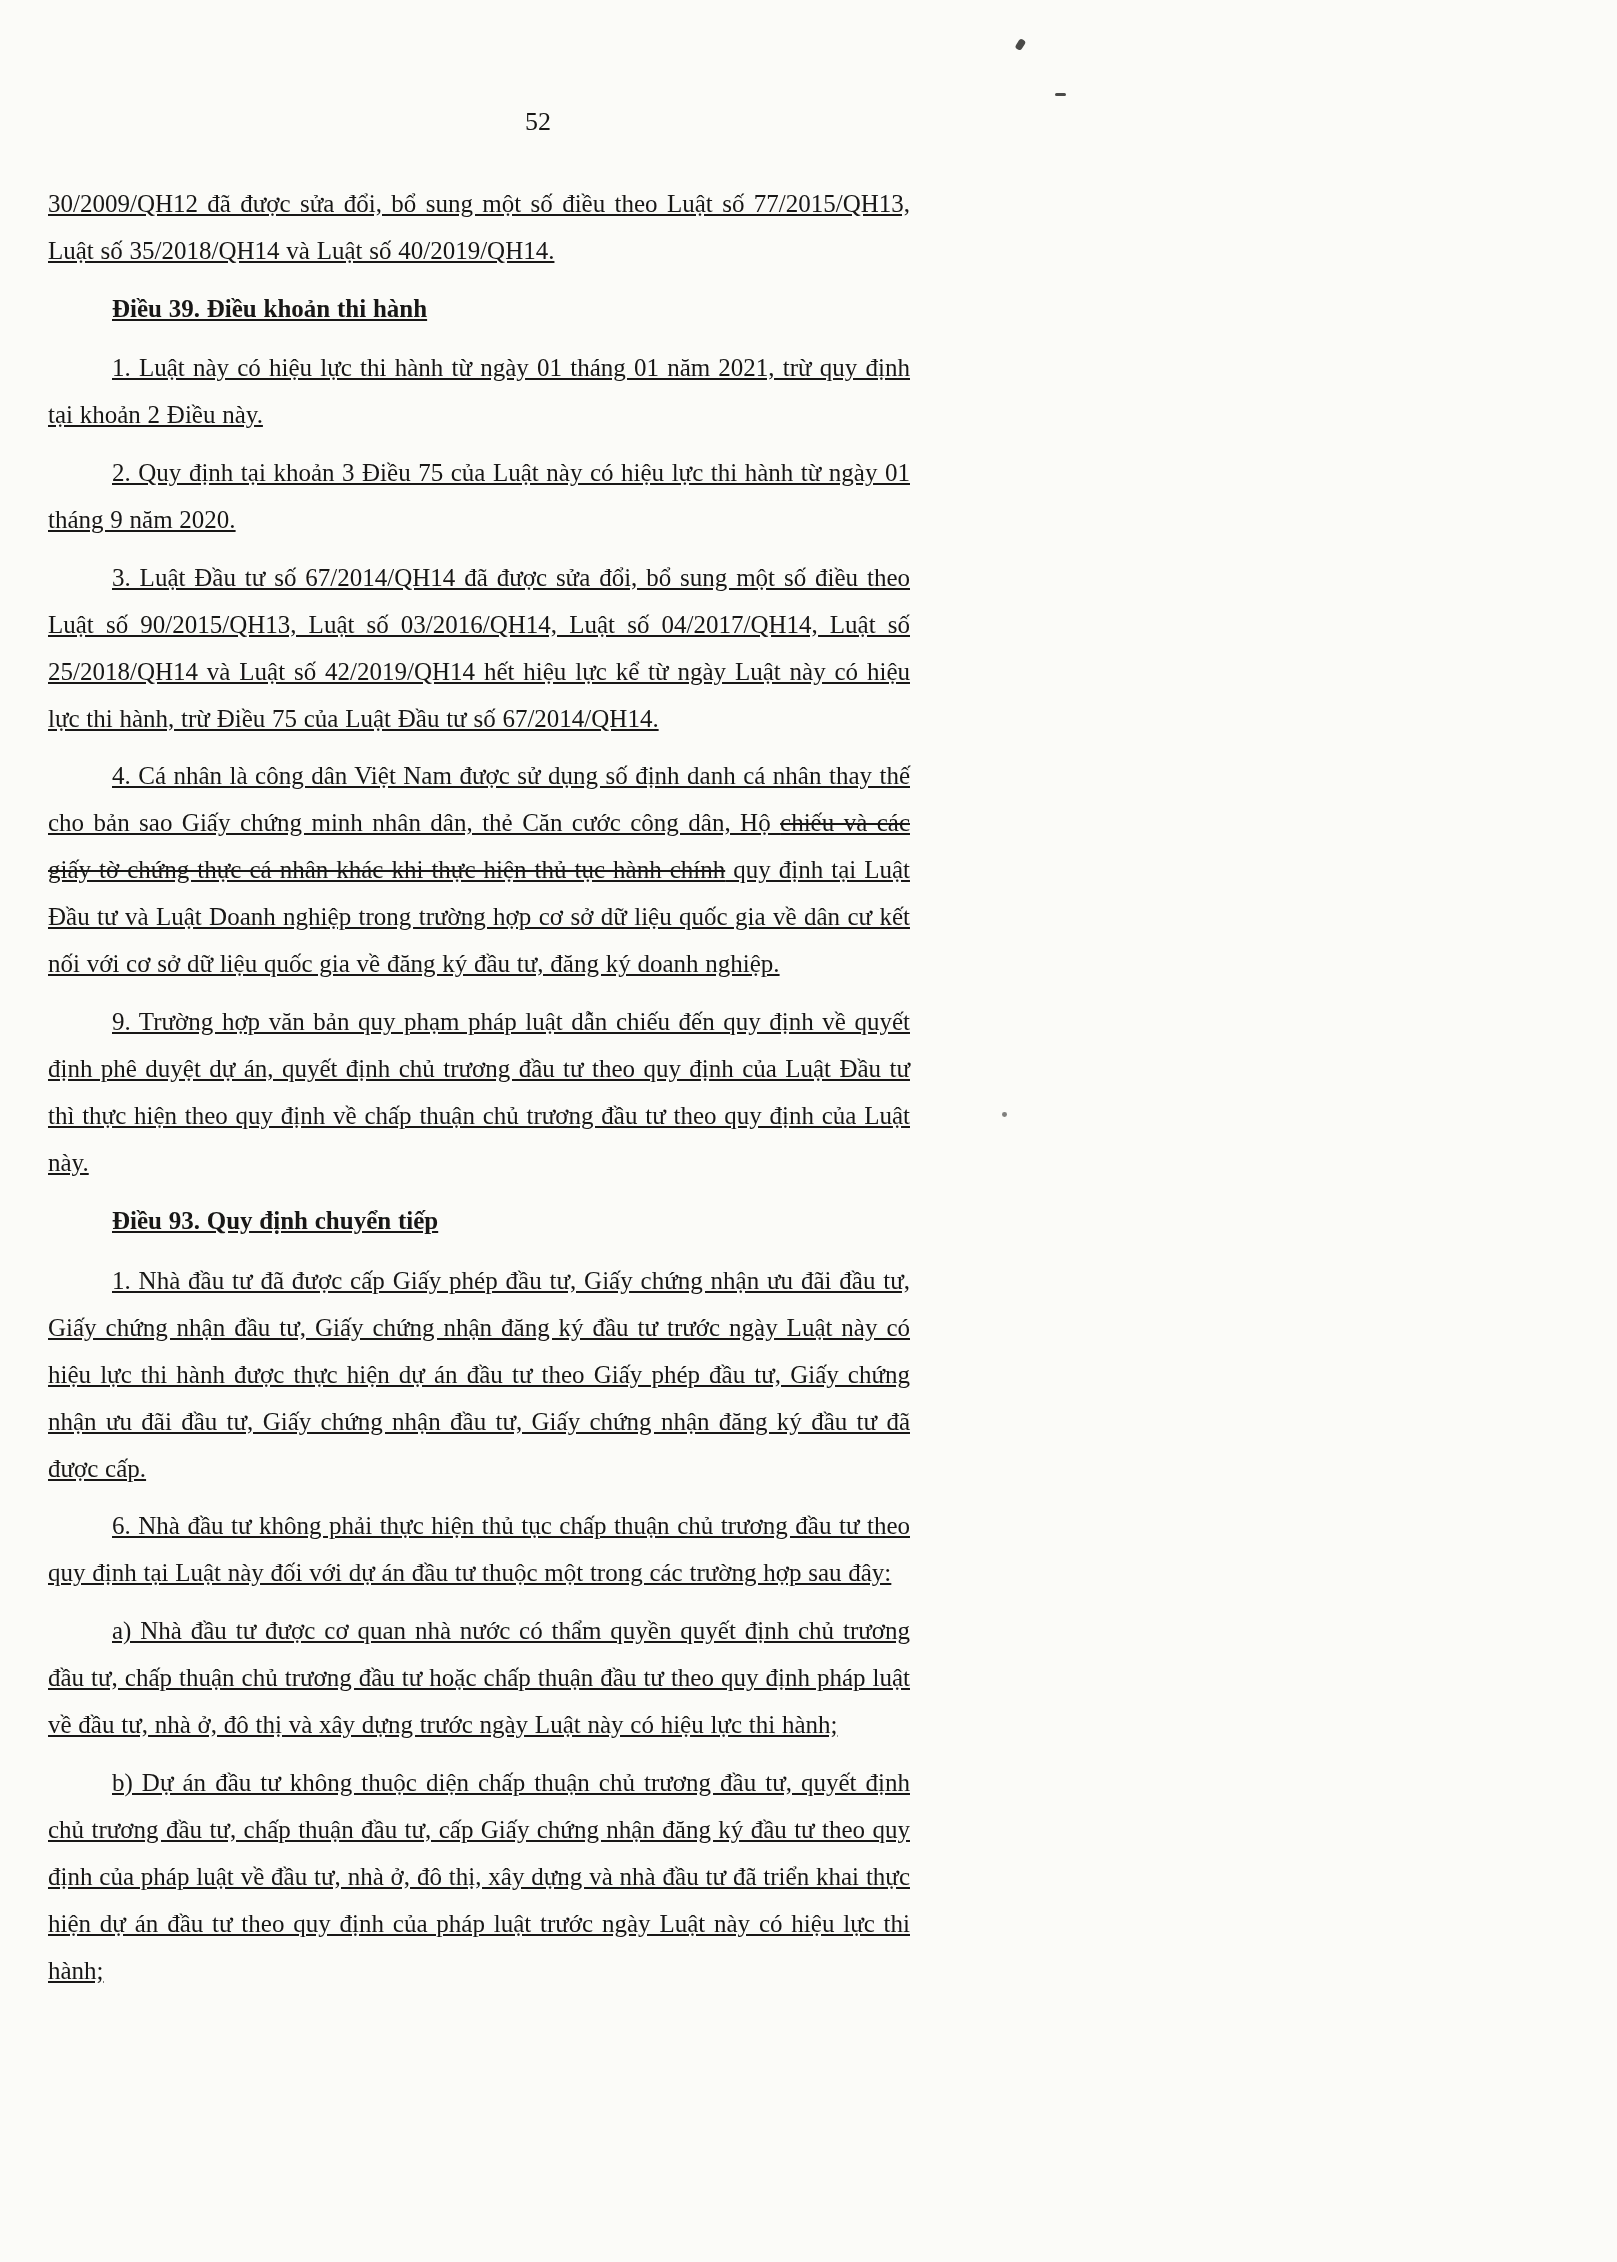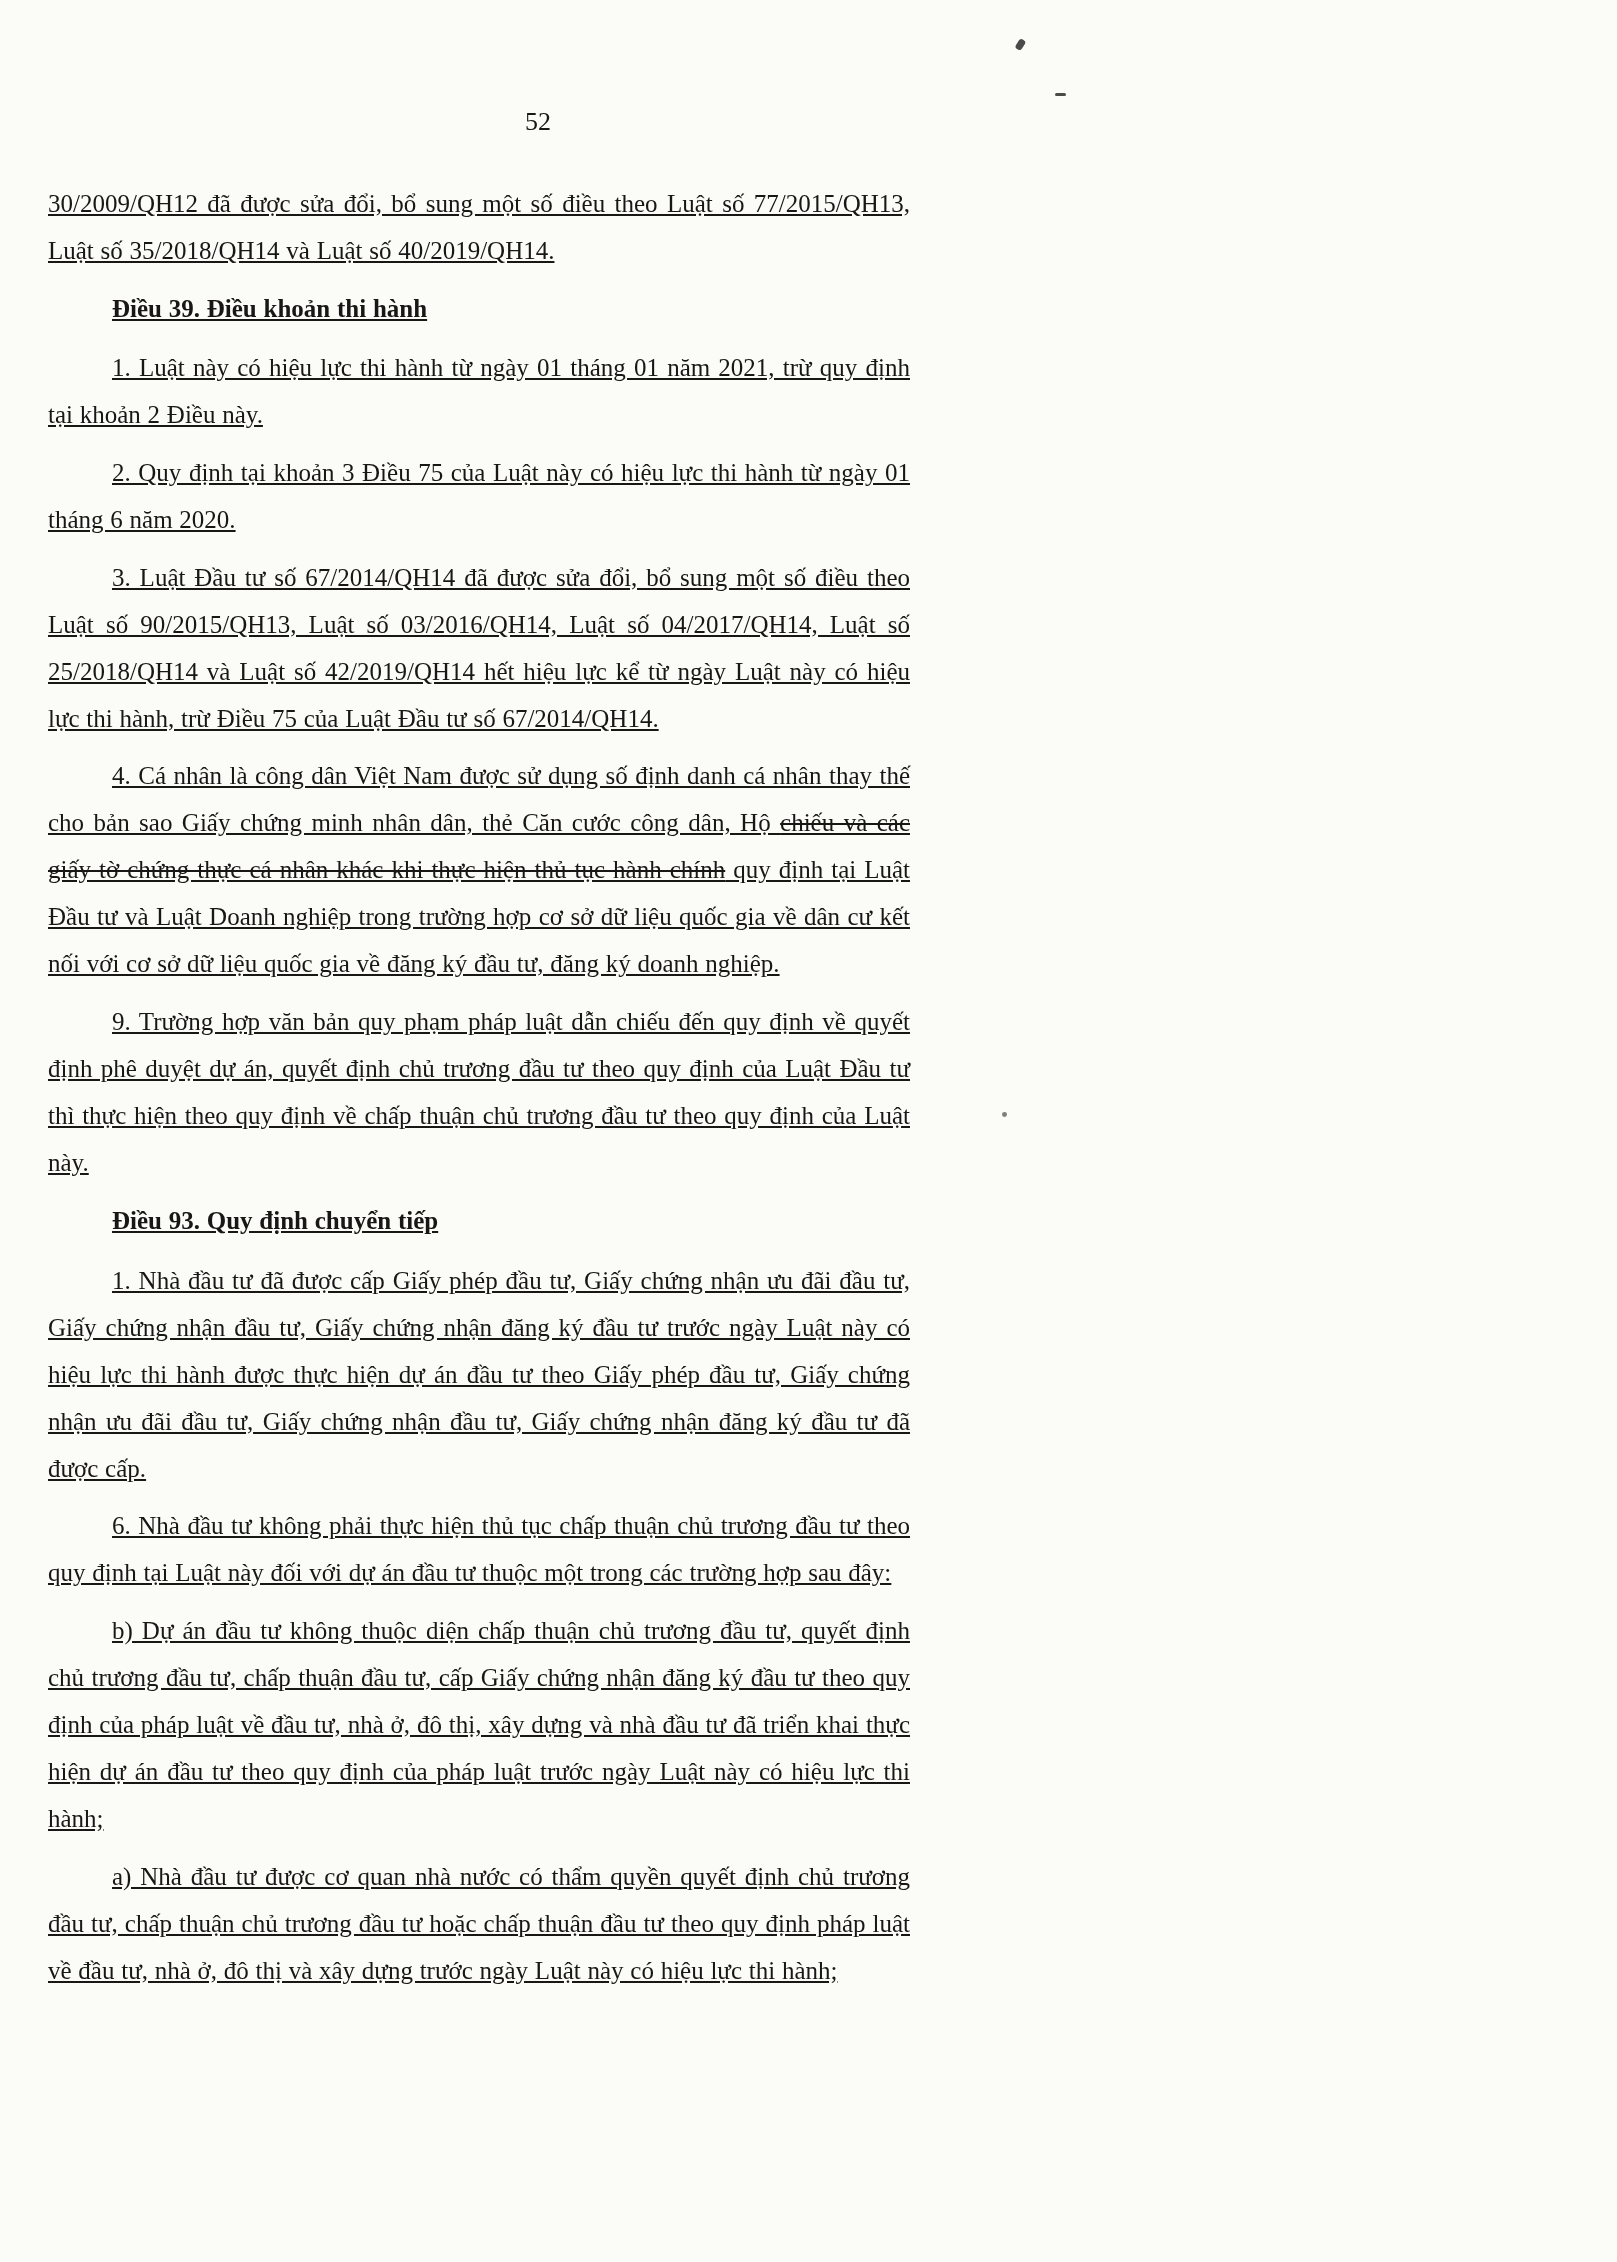--- a/index.html
+++ b/index.html
@@ -67,37 +67,37 @@
   <div class="page-number">52</div>
 
   <div class="content">
 
     <p class="para no-indent">30/2009/QH12 đã được sửa đổi, bổ sung một số điều theo Luật số 77/2015/QH13, Luật số 35/2018/QH14 và Luật số 40/2019/QH14.</p>
 
     <p class="para heading">Điều 39. Điều khoản thi hành</p>
 
     <p class="para">1. Luật này có hiệu lực thi hành từ ngày 01 tháng 01 năm 2021, trừ quy định tại khoản 2 Điều này.</p>
 
-    <p class="para">2. Quy định tại khoản 3 Điều 75 của Luật này có hiệu lực thi hành từ ngày 01 tháng 6 năm 2020.</p>
+    <p class="para">2. Quy định tại khoản 3 Điều 75 của Luật này có hiệu lực thi hành từ ngày 01 tháng 9 năm 2020.</p>
 
     <p class="para">3. Luật Đầu tư số 67/2014/QH14 đã được sửa đổi, bổ sung một số điều theo Luật số 90/2015/QH13, Luật số 03/2016/QH14, Luật số 04/2017/QH14, Luật số 25/2018/QH14 và Luật số 42/2019/QH14 hết hiệu lực kể từ ngày Luật này có hiệu lực thi hành, trừ Điều 75 của Luật Đầu tư số 67/2014/QH14.</p>
 
     <p class="para"><span>4. Cá nhân là công dân Việt Nam được sử dụng số định danh cá nhân thay thế cho bản sao Giấy chứng minh nhân dân, thẻ Căn cước công dân, Hộ </span><span class="strike">chiếu và các giấy tờ chứng thực cá nhân khác khi thực hiện thủ tục hành chính</span><span> quy định tại Luật Đầu tư và Luật Doanh nghiệp trong trường hợp cơ sở dữ liệu quốc gia về dân cư kết nối với cơ sở dữ liệu quốc gia về đăng ký đầu tư, đăng ký doanh nghiệp.</span></p>
 
     <p class="para">9. Trường hợp văn bản quy phạm pháp luật dẫn chiếu đến quy định về quyết định phê duyệt dự án, quyết định chủ trương đầu tư theo quy định của Luật Đầu tư thì thực hiện theo quy định về chấp thuận chủ trương đầu tư theo quy định của Luật này.</p>
 
     <p class="para heading">Điều 93. Quy định chuyển tiếp</p>
 
     <p class="para">1. Nhà đầu tư đã được cấp Giấy phép đầu tư, Giấy chứng nhận ưu đãi đầu tư, Giấy chứng nhận đầu tư, Giấy chứng nhận đăng ký đầu tư trước ngày Luật này có hiệu lực thi hành được thực hiện dự án đầu tư theo Giấy phép đầu tư, Giấy chứng nhận ưu đãi đầu tư, Giấy chứng nhận đầu tư, Giấy chứng nhận đăng ký đầu tư đã được cấp.</p>
 
     <p class="para">6. Nhà đầu tư không phải thực hiện thủ tục chấp thuận chủ trương đầu tư theo quy định tại Luật này đối với dự án đầu tư thuộc một trong các trường hợp sau đây:</p>
 
+    <p class="para">a) Nhà đầu tư được cơ quan nhà nước có thẩm quyền quyết định chủ trương đầu tư, chấp thuận chủ trương đầu tư hoặc chấp thuận đầu tư theo quy định pháp luật về đầu tư, nhà ở, đô thị và xây dựng trước ngày Luật này có hiệu lực thi hành;</p>
+
     <p class="para">b) Dự án đầu tư không thuộc diện chấp thuận chủ trương đầu tư, quyết định chủ trương đầu tư, chấp thuận đầu tư, cấp Giấy chứng nhận đăng ký đầu tư theo quy định của pháp luật về đầu tư, nhà ở, đô thị, xây dựng và nhà đầu tư đã triển khai thực hiện dự án đầu tư theo quy định của pháp luật trước ngày Luật này có hiệu lực thi hành;</p>
-
-    <p class="para">a) Nhà đầu tư được cơ quan nhà nước có thẩm quyền quyết định chủ trương đầu tư, chấp thuận chủ trương đầu tư hoặc chấp thuận đầu tư theo quy định pháp luật về đầu tư, nhà ở, đô thị và xây dựng trước ngày Luật này có hiệu lực thi hành;</p>
 
   </div>
 
   <div class="speck speck-1"></div>
   <div class="speck speck-2"></div>
   <div class="speck speck-3"></div>
 
 </div>
 
 

